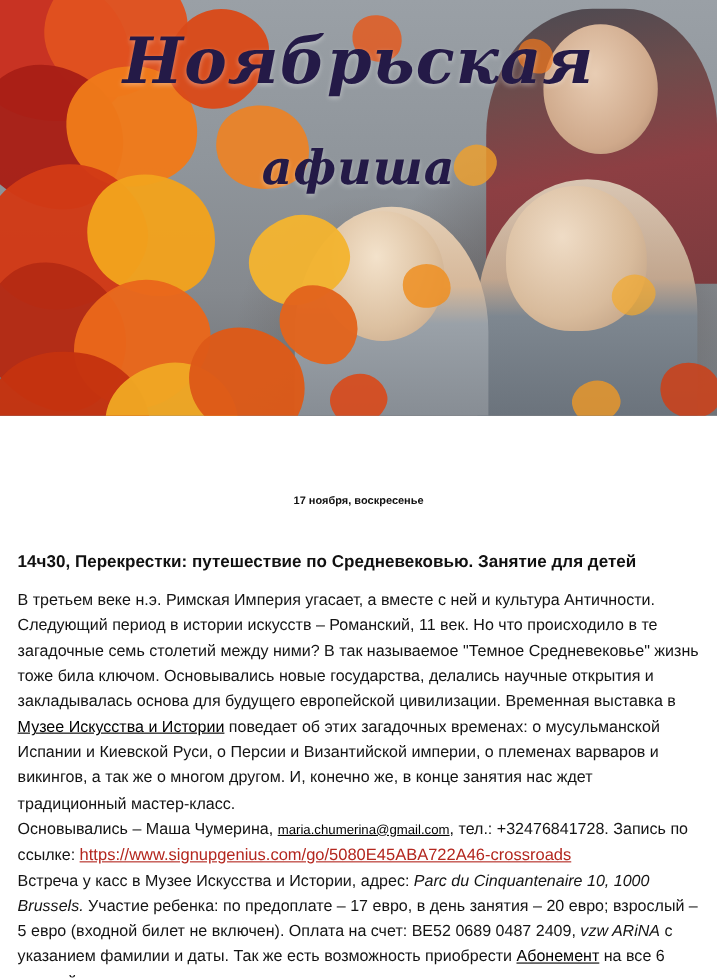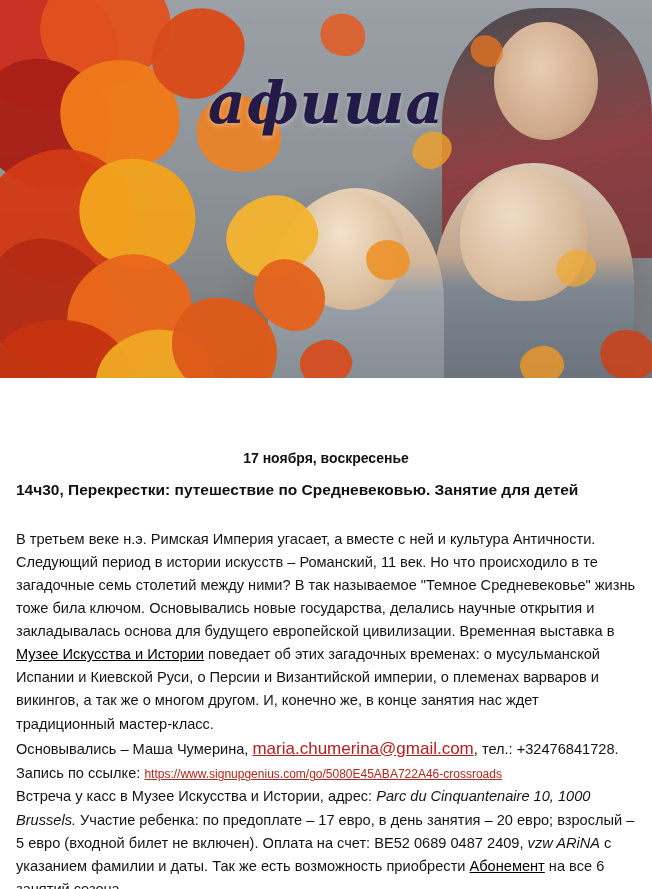--- a/index.html
+++ b/index.html
@@ -114,62 +114,62 @@
   .hero-title-1, .hero-title-2 {
     font-family: "DejaVu Serif", serif;
     font-style: italic;
     font-weight: bold;
     color: #241a47;
     letter-spacing: 1px;
     text-shadow: 0 2px 5px rgba(255,255,255,0.35);
     line-height: 1;
   }
   .hero-title-1 { font-size: 58px; }
-  .hero-title-2 { font-size: 58px; margin-top: 48px; }
+  .hero-title-2 { font-size: 43px; margin-top: 48px; }
 
   
   .content {
     padding: 0 16px;
     box-sizing: border-box;
     width: 652px;
   }
   .date-line {
     text-align: center;
     font-weight: bold;
-    font-size: 14px;
+    font-size: 10px;
     color: #111;
     margin-top: 72px;
-    margin-bottom: 14px;
+    margin-bottom: 40px;
   }
   .event-title {
     font-weight: bold;
     font-size: 15.5px;
     color: #111;
-    margin-bottom: 28px;
+    margin-bottom: 14px;
     line-height: 1.3;
   }
   .para {
     font-size: 14.6px;
     line-height: 1.58;
     color: #141414;
     text-align: left;
   }
   a.link {
     color: #000000;
     text-decoration: underline;
   }
   a.mail {
-    color: #b91c1c;
+    color: #000000;
     text-decoration: underline;
-    font-size: 17px;
+    font-size: 12px;
   }
   a.url-small {
     color: #b3261e;
     text-decoration: underline;
-    font-size: 12px;
+    font-size: 15px;
     word-break: break-all;
   }
   .italic { font-style: italic; }
 </style>
 </head>
 <body>
 
 <div class="hero">
   <div class="hero-photo"></div>
 
@@ -199,20 +199,21 @@
     <div class="leaf" style="left:412px;  top:132px;  width:40px;  height:36px;  background:#f0a02a; transform:rotate(-34deg); opacity:.8;"></div>
     <div class="leaf" style="left:366px;  top:240px;  width:44px;  height:40px;  background:#ef8f22; transform:rotate(10deg); opacity:.85;"></div>
     <div class="leaf" style="left:300px;  top:340px;  width:52px;  height:46px;  background:#d9491a; transform:rotate(-14deg); opacity:.9;"></div>
     <div class="leaf" style="left:470px;  top:36px;   width:34px;  height:30px;  background:#e9741f; transform:rotate(40deg); opacity:.75;"></div>
     <div class="leaf" style="left:556px;  top:250px;  width:40px;  height:36px;  background:#f3aa2c; transform:rotate(-24deg); opacity:.7;"></div>
     <div class="leaf" style="left:600px;  top:330px;  width:56px;  height:50px;  background:#cf3f16; transform:rotate(18deg); opacity:.85;"></div>
     <div class="leaf" style="left:520px;  top:346px;  width:44px;  height:38px;  background:#ef9826; transform:rotate(-10deg); opacity:.8;"></div>
   </div>
 
   <div class="hero-title-wrap">
+    <div class="hero-title-1">Ноябрьская</div>
     <div class="hero-title-2">афиша</div>
   </div>
 </div>
 
 <div class="content">
 
   <div class="date-line">17 ноября, воскресенье</div>
 
   <div class="event-title">14ч30, Перекрестки: путешествие по Средневековью. Занятие для детей</div>
 

